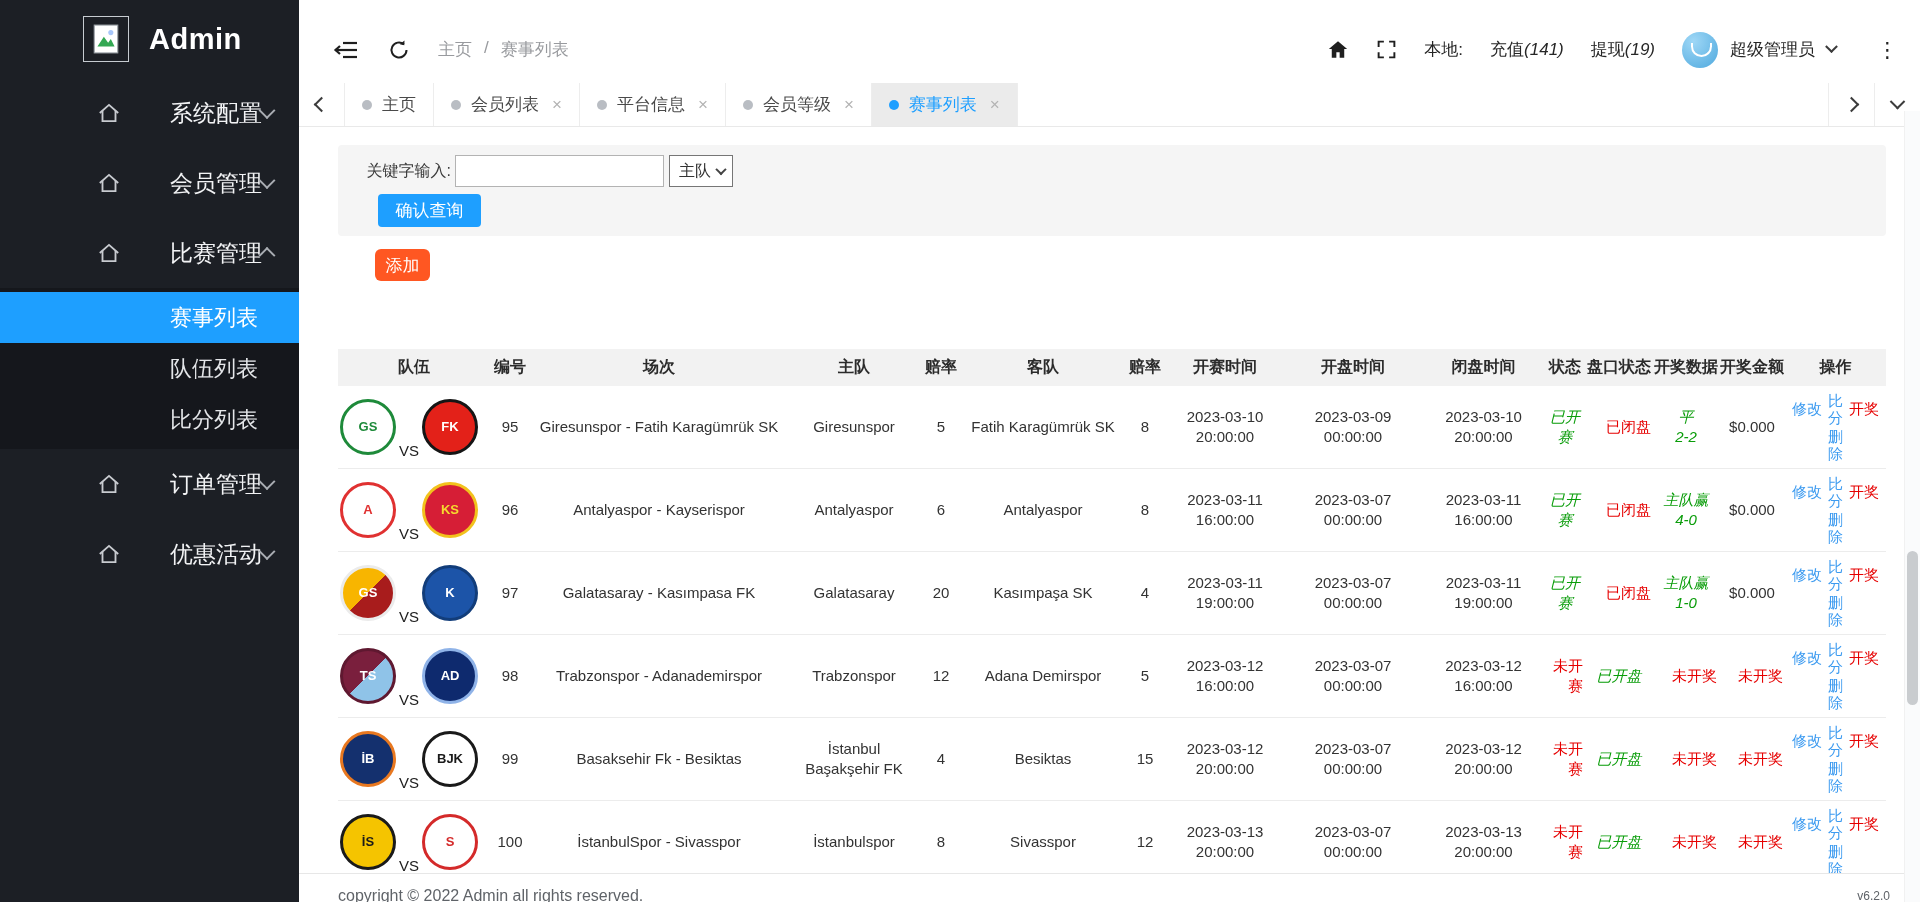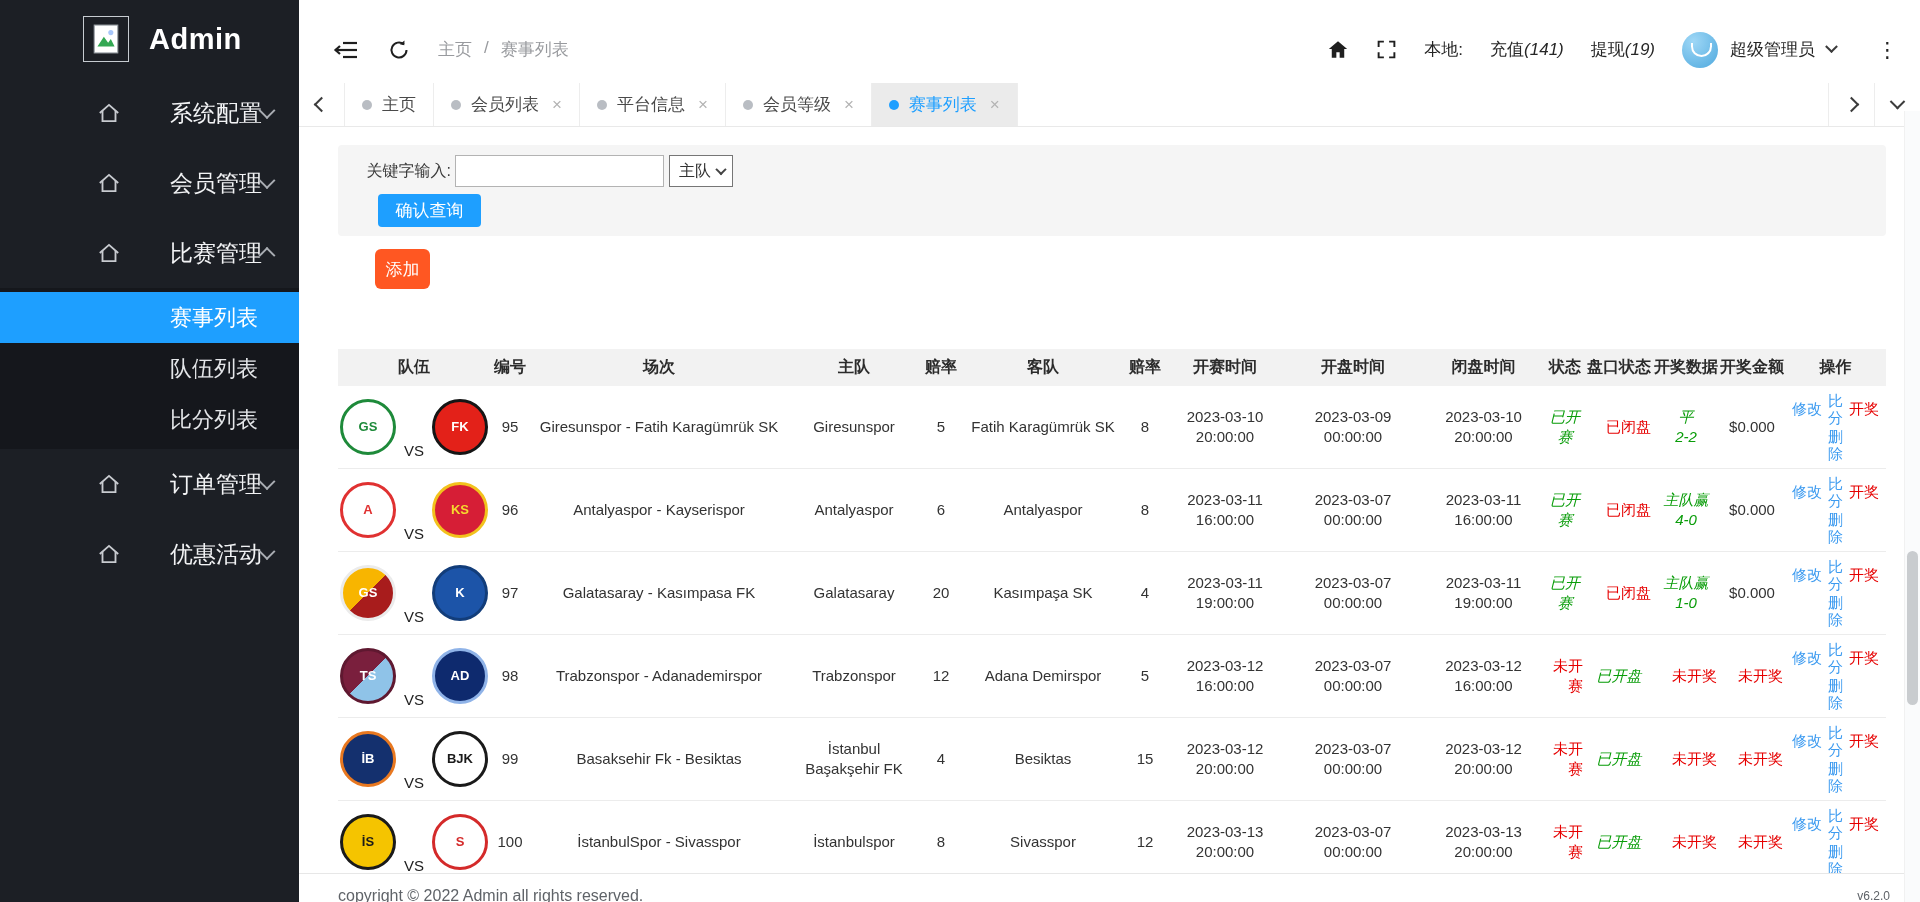--- a/index.html
+++ b/index.html
@@ -53,31 +53,31 @@
 .tab-spacer { flex:1; }
 
 
 .content { position:absolute; top:111px; left:0; right:0; height:746px; overflow:hidden; }
 .search-panel { position:absolute; left:39px; top:18px; width:1548px; height:91px; background:#f5f5f5; border-radius:4px; }
 .kw-label { position:absolute; left:10px; top:16px; width:103px; text-align:right; font-size:16px; color:#3a3a3a; }
 .kw-input { position:absolute; left:117px; top:10px; width:209px; height:32px; border:1px solid #b3b3b3; background:#fff; font-size:16px; padding:0 8px; outline:none; }
 .kw-select { position:absolute; left:331px; top:10px; width:64px; height:32px; border:1px solid #767676; background:#fff; display:flex; align-items:center; justify-content:space-between; padding:0 7px 0 9px; font-size:16px; cursor:pointer; }
 .sel-caret { width:8px; height:8px; border-right:2px solid #444; border-bottom:2px solid #444; transform:rotate(45deg) translate(-1px,-1px); }
 .query-btn { position:absolute; left:40px; top:49px; width:103px; height:33px; background:var(--accent); color:#fff; border:none; border-radius:4px; font-size:17px; cursor:pointer; font-family:inherit; }
-.add-btn { position:absolute; left:76px; top:122px; width:55px; height:40px; background:var(--danger); color:#fff; border:none; border-radius:6px; font-size:17px; cursor:pointer; font-family:inherit; }
+.add-btn { position:absolute; left:76px; top:122px; width:55px; height:32px; background:var(--danger); color:#fff; border:none; border-radius:6px; font-size:17px; cursor:pointer; font-family:inherit; }
 .notice { position:absolute; left:39px; top:168px; width:1548px; height:35px; background:#fdfce2; border:1px solid #e5e1a8; display:flex; align-items:center; padding-left:21px; gap:7px; font-size:16px; }
 .n-green { color:var(--green); }
 .n-red { color:var(--red); }
 
 
 .table-wrap { position:absolute; left:39px; top:222px; width:1548px; }
 table { width:1548px; border-collapse:collapse; table-layout:fixed; }
 thead th { height:37px; background:#f2f2f2; font-size:16px; font-weight:bold; color:#2b2b2b; padding:0; white-space:nowrap; overflow:hidden; }
 tbody td { height:82px; border-bottom:1px solid #ececec; text-align:center; font-size:15px; color:#333; padding:0 2px; vertical-align:middle; line-height:1.35; }
-.teams { display:flex; align-items:center; justify-content:space-between; height:82px; }
+.teams { display:flex; align-items:center; justify-content:flex-start; height:82px; }
 .badge { width:56px; height:56px; border-radius:50%; flex:none; display:flex; align-items:center; justify-content:center; font-weight:bold; font-size:13px; }
 .vs { align-self:flex-end; margin:12px 3px 7px; font-size:15px; color:#1c1c1c; }
 .c-green { color:var(--green);font-style:italic; }
 .c-red { color:var(--red);text-align:right; }
 .c-dark { color:#333; }
 .ops { display:flex; flex-wrap:wrap; align-items:center; justify-content:center; gap:2px 5px; }
 .op { font-size:15px; cursor:pointer; color:var(--link); }
 .op.red { color:var(--red); }
 .op.narrow { width:17px; line-height:1.15; text-align:center; word-break:break-all; }
 

